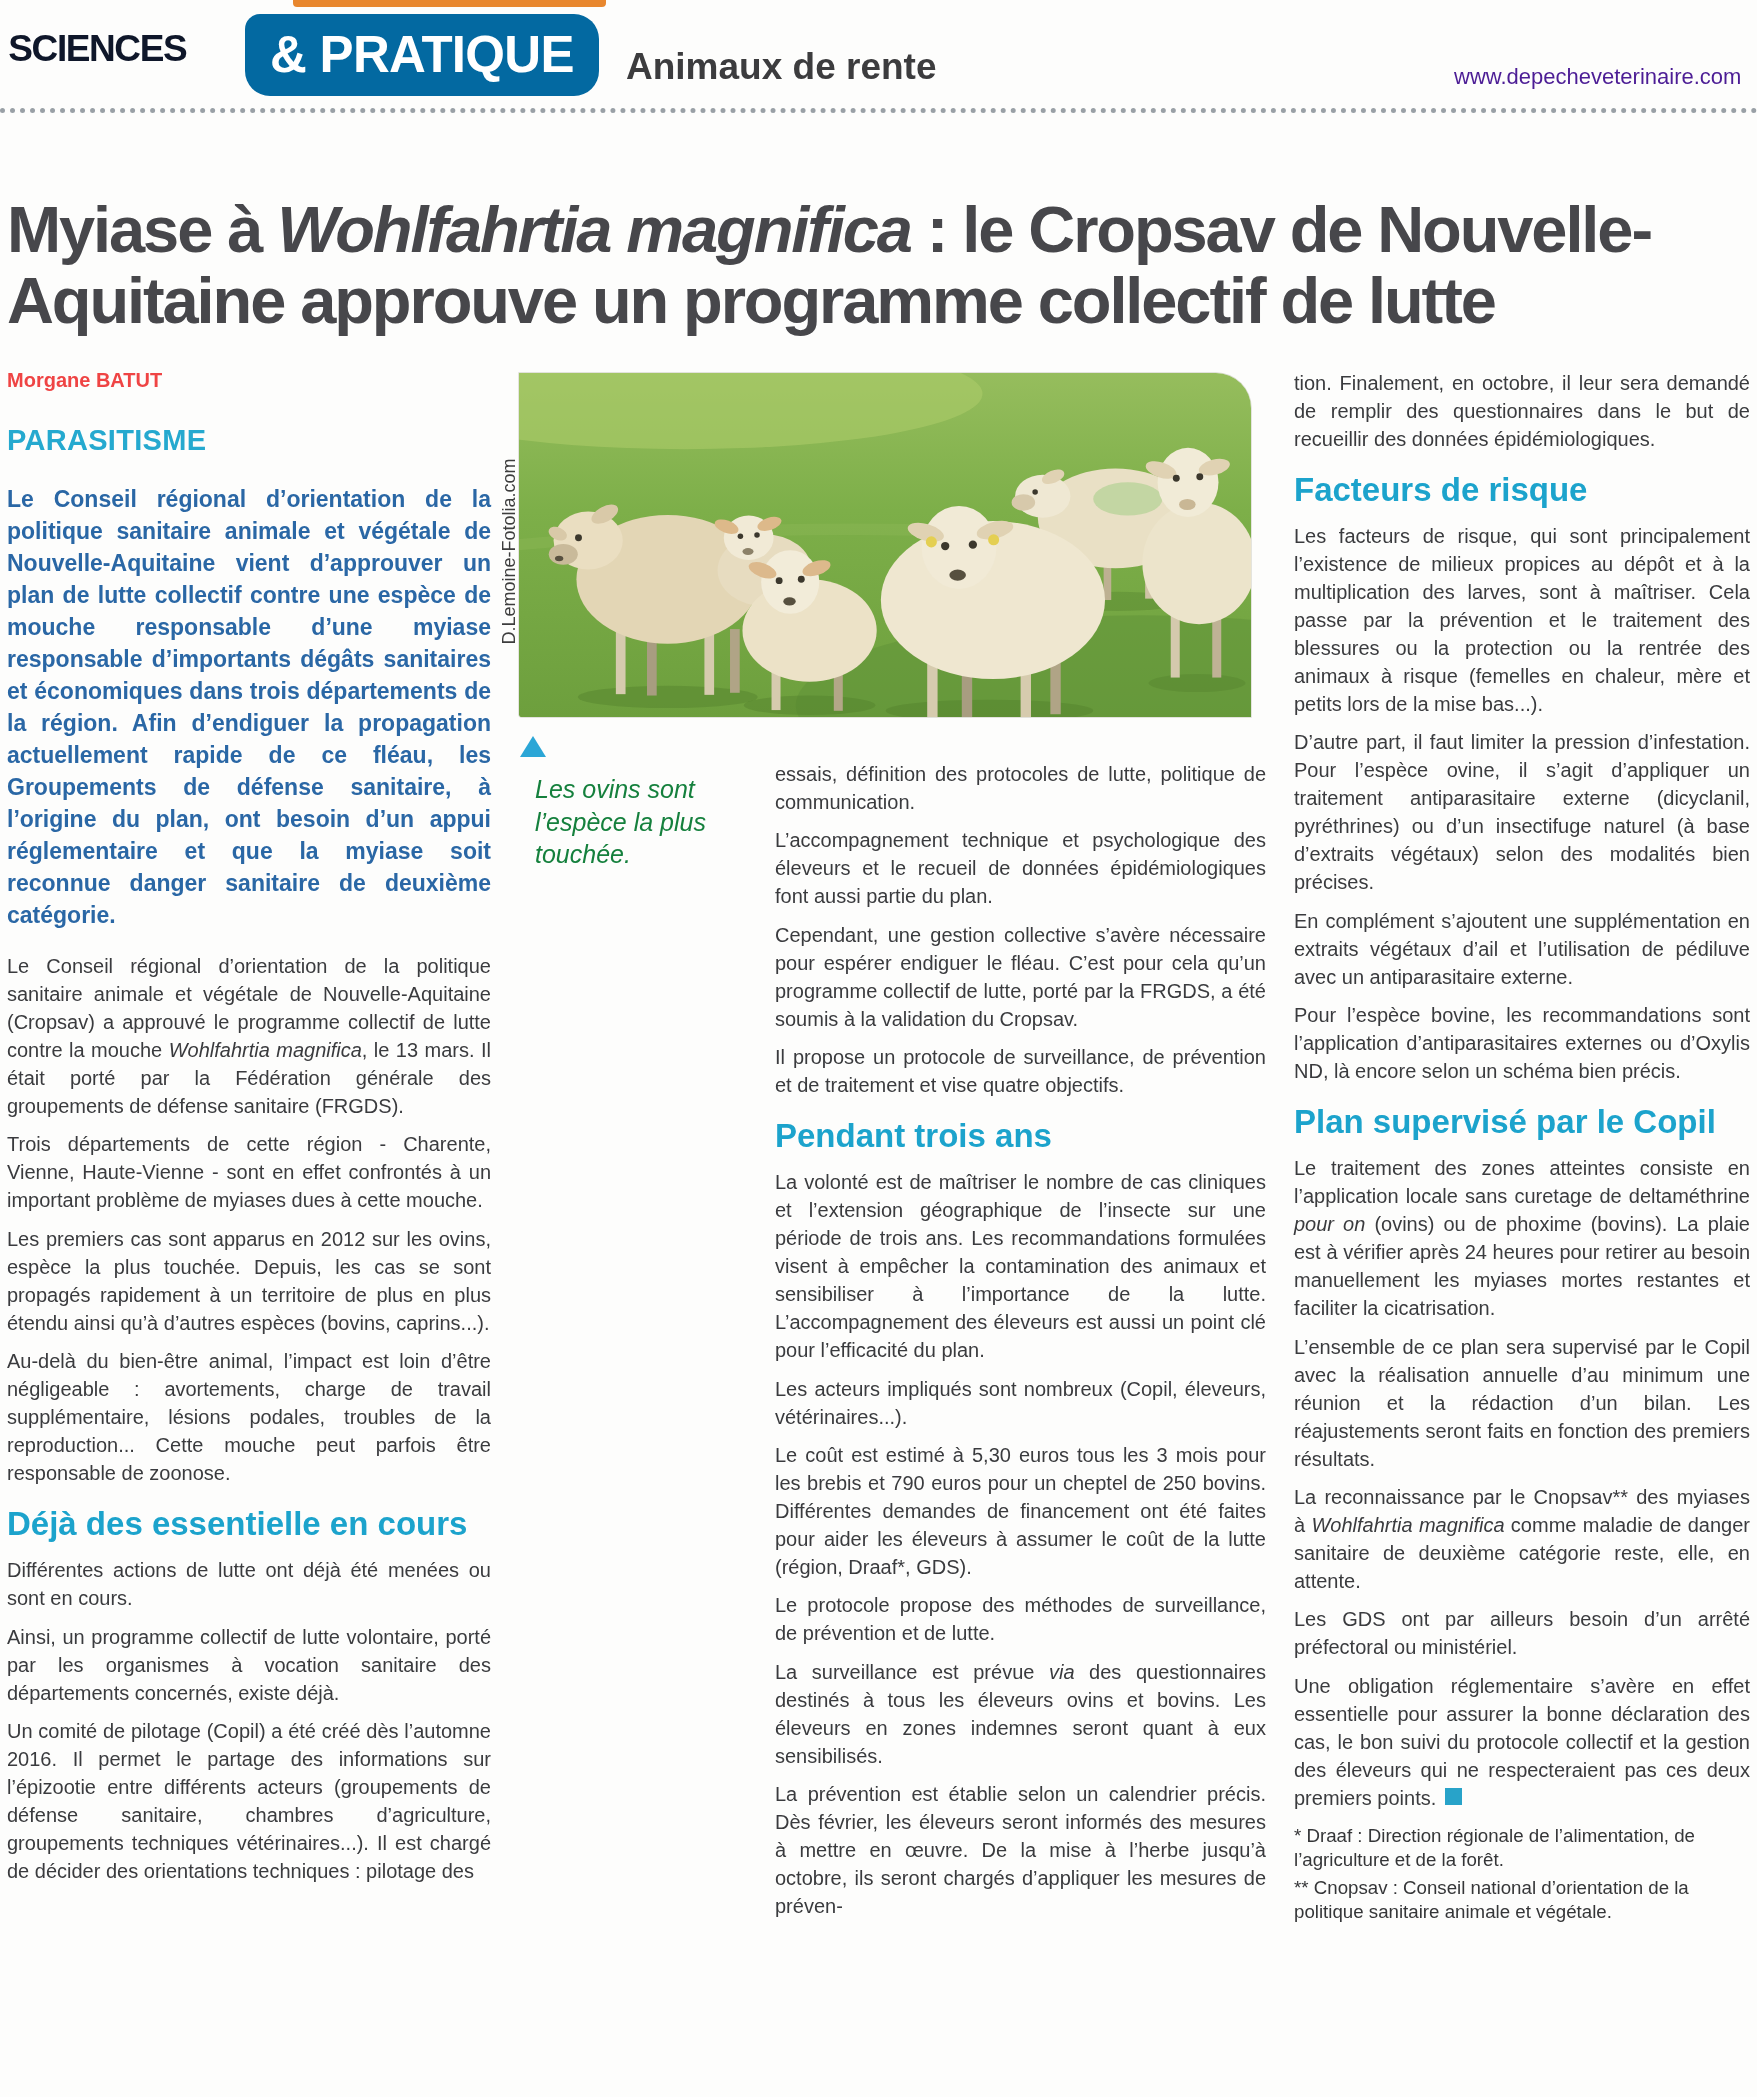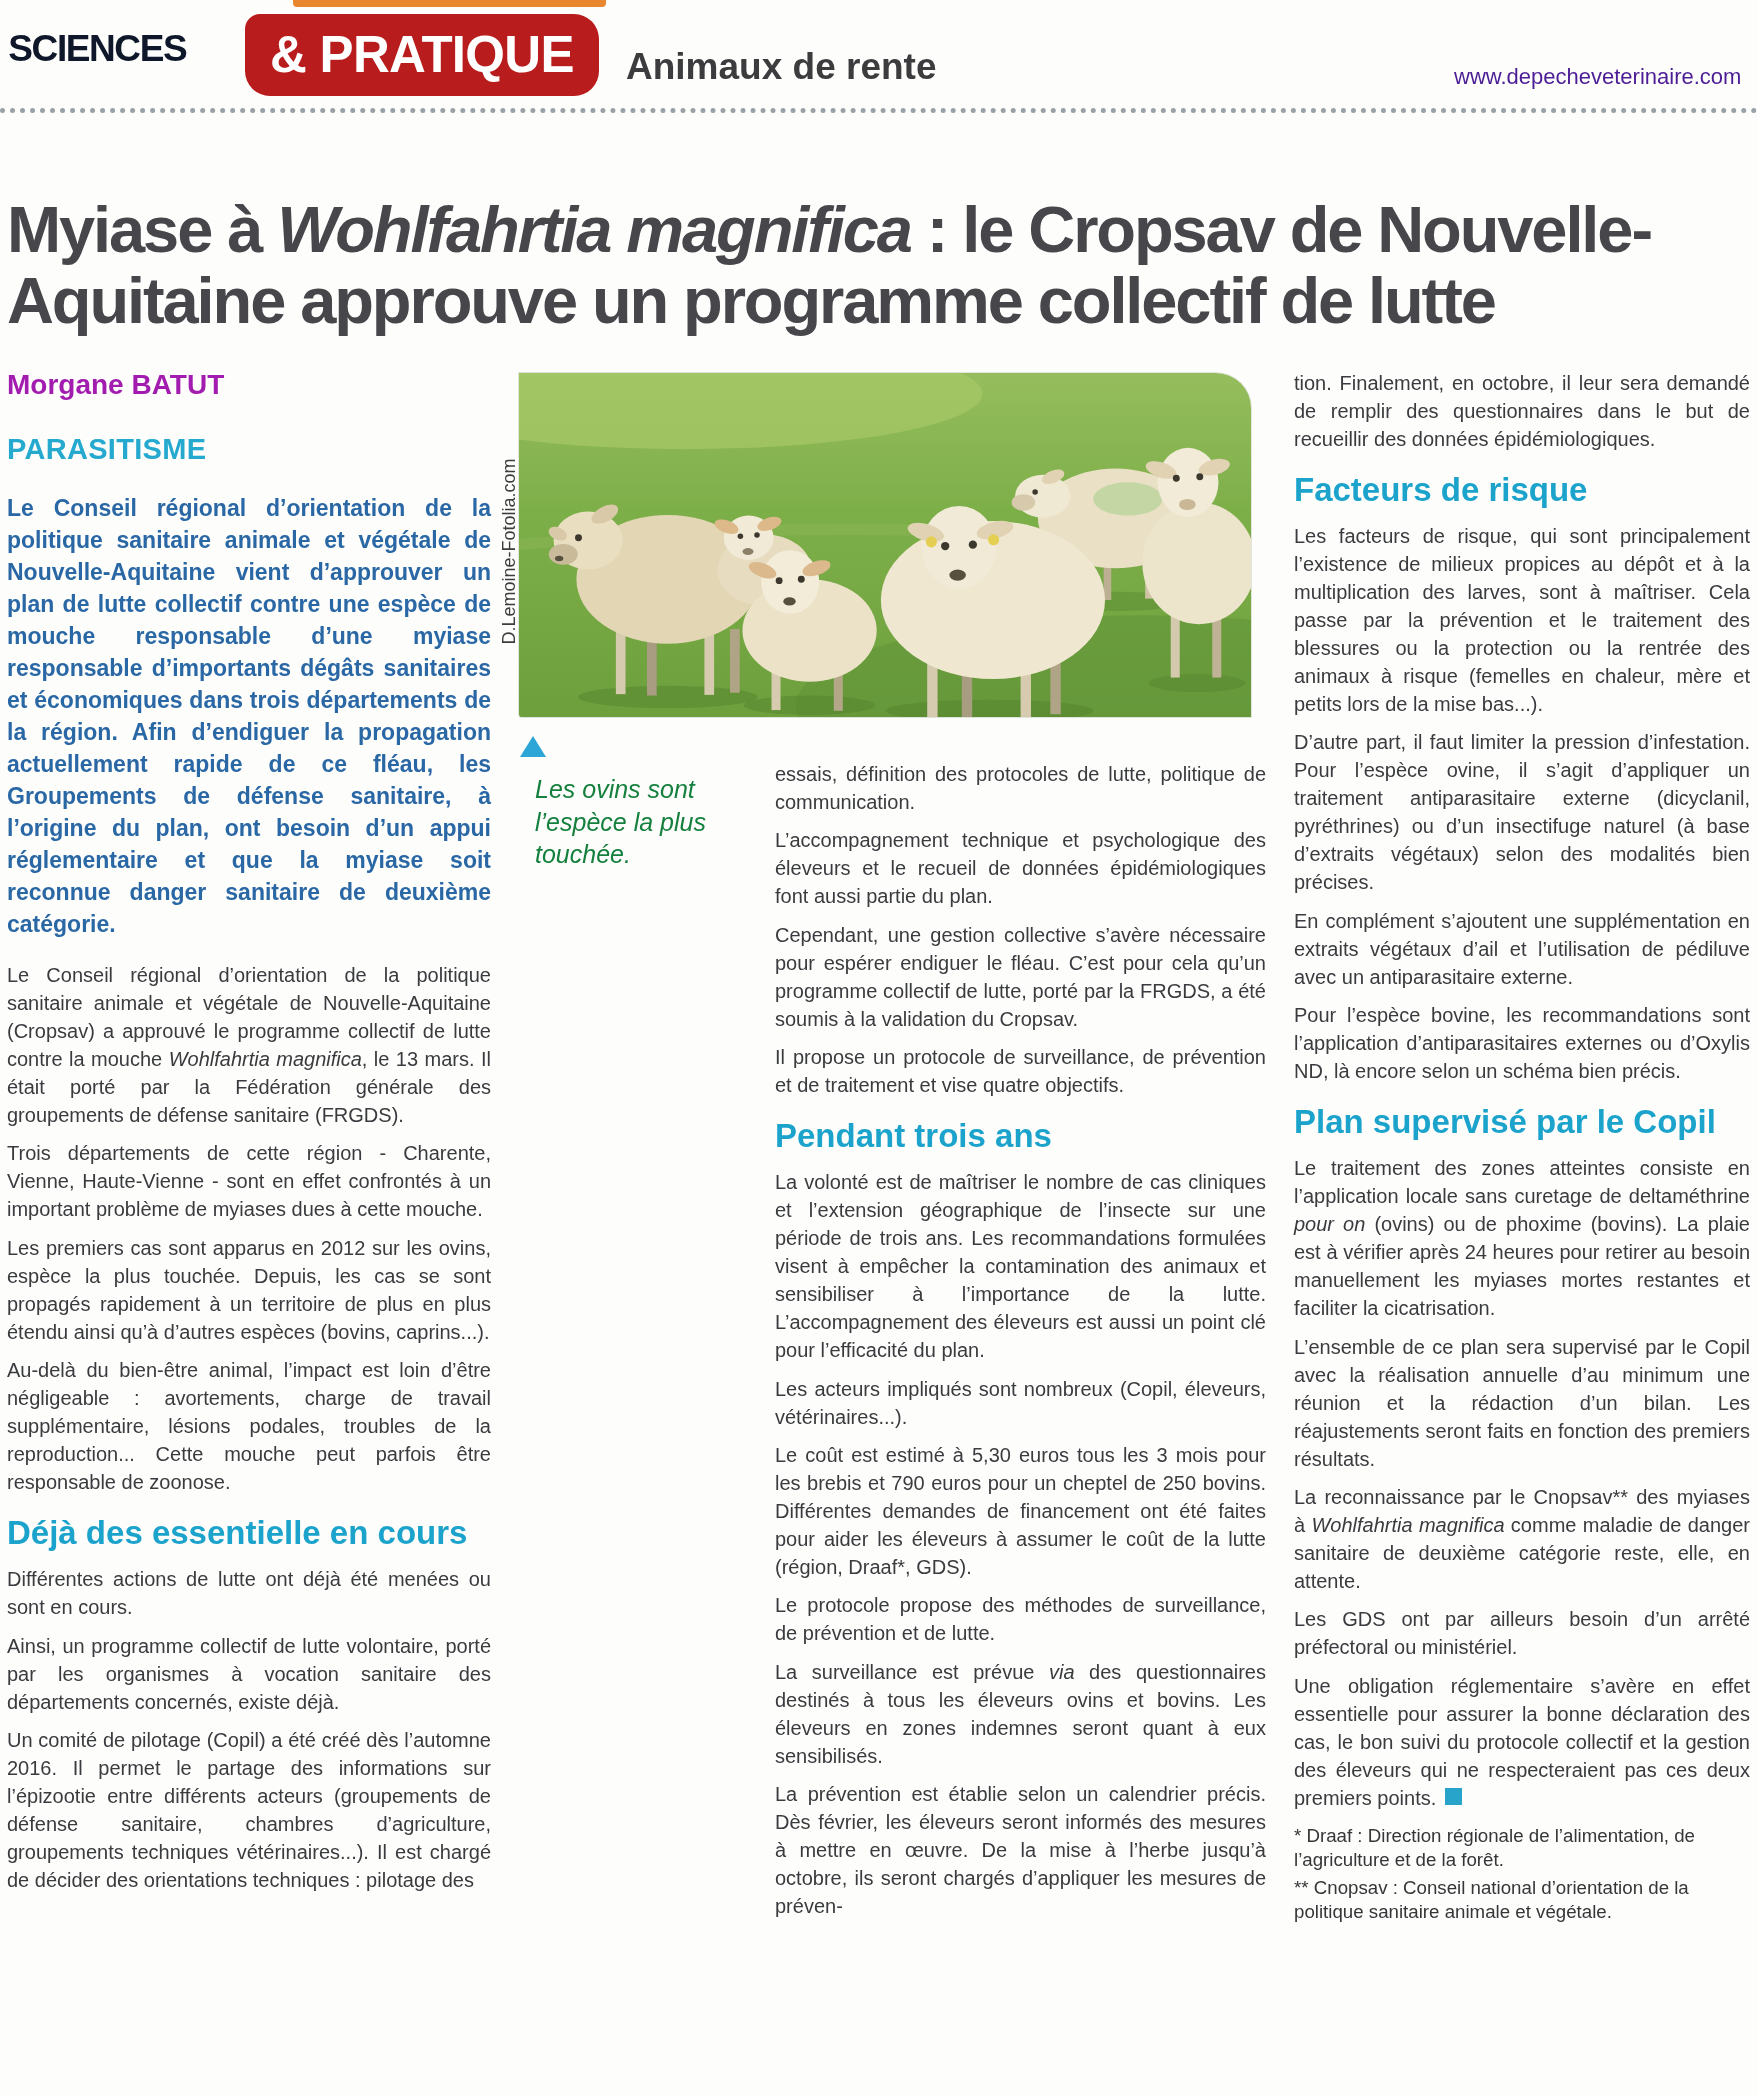--- a/index.html
+++ b/index.html
@@ -3,38 +3,38 @@
 <meta charset="utf-8">
 <style>
   html,body{margin:0;padding:0;background:#dcdcdc;}
   .page{position:relative;width:1758px;height:2097px;background:#fdfdfc;overflow:hidden;
         font-family:"Liberation Sans",sans-serif;color:#3a3b3e;}
 
   
   header{position:relative;height:118px;}
   .top-sliver{position:absolute;left:293px;top:0;width:313px;height:7px;background:#e8872e;border-radius:0 0 4.1px 4.1px;}
   .kicker-sciences{position:absolute;left:8.3px;top:28px;font-size:37px;font-weight:800;color:#0f172a;letter-spacing:-1.4px;}
-  .kicker-box{position:absolute;left:245px;top:14px;height:82px;line-height:82px;background:#b91c1c;color:#ffffff;
+  .kicker-box{position:absolute;left:245px;top:14px;height:82px;line-height:82px;background:#0369a1;color:#ffffff;
               font-size:51px;font-weight:800;padding:0 25px;border-radius:15px 25px 25px 25px;letter-spacing:-0.7px;}
   .section-title{position:absolute;left:626px;top:46px;font-size:37px;font-weight:700;color:#3c3c3e;}
   .website{position:absolute;right:16.6px;top:64px;font-size:22px;color:#4c1d95;}
   .dotted-rule{position:absolute;left:0;right:0;top:108px;border-top:5.5px dotted #99a0a6;}
 
   
   .headline{margin:76px 9.7px 0 7px;font-size:65px;line-height:71px;font-weight:700;
             letter-spacing:-2.1px;color:#47474b;}
   .headline i{font-style:italic;}
 
   
   .content{position:relative;display:grid;grid-template-columns:484px 228px 491px 456px;
            column-gap:28px;padding:0 8.3px 0 7px;margin-top:33px;align-items:start;}
   .col{min-width:0;}
   .col-mid{padding-top:391px;}
 
-  .byline{font-size:28px;font-weight:700;color:#a21caf;margin:0 0 32px;}
+  .byline{font-size:20px;font-weight:700;color:#ef4444;margin:0 0 32px;}
   .rubric{font-size:29px;font-weight:700;color:#25a9cf;letter-spacing:0.3px;margin:0 0 26px;}
   .lead{font-size:23px;line-height:32px;font-weight:700;color:#2a67a5;text-align:justify;margin:0 0 21px;}
   .body-p{font-size:20px;line-height:28px;text-align:justify;margin:0 0 10.4px;hyphens:auto;}
   .body-p i{font-style:italic;}
   .subhead{font-size:33px;line-height:37px;font-weight:700;color:#1ca3cc;margin:18px 0 14px;}
 
   
   .photo{position:absolute;left:519px;top:4.1px;width:732px;height:344px;border-radius:0 35px 0 2.8px;
          overflow:hidden;box-shadow:0 0 0 0.7px #d9d9d2;}
   .photo svg{display:block;width:100%;height:100%;}

